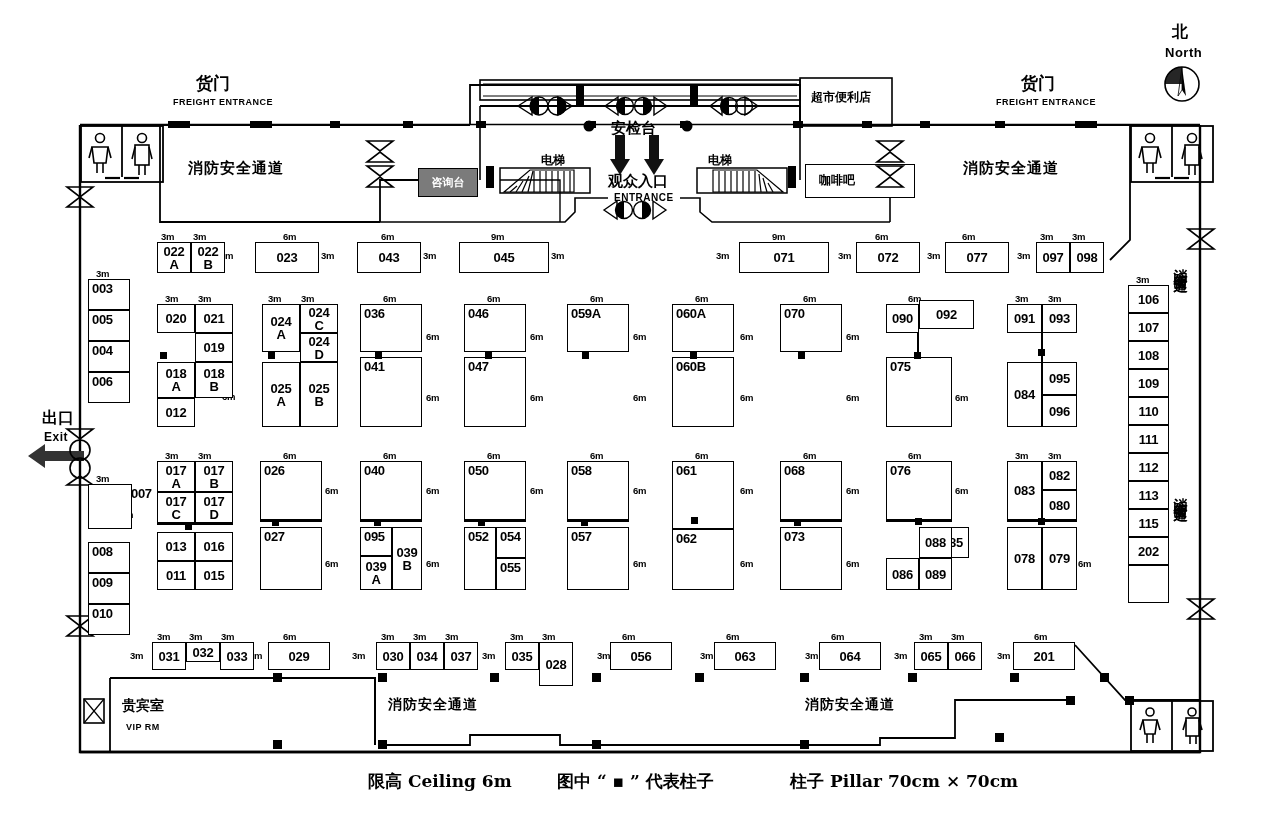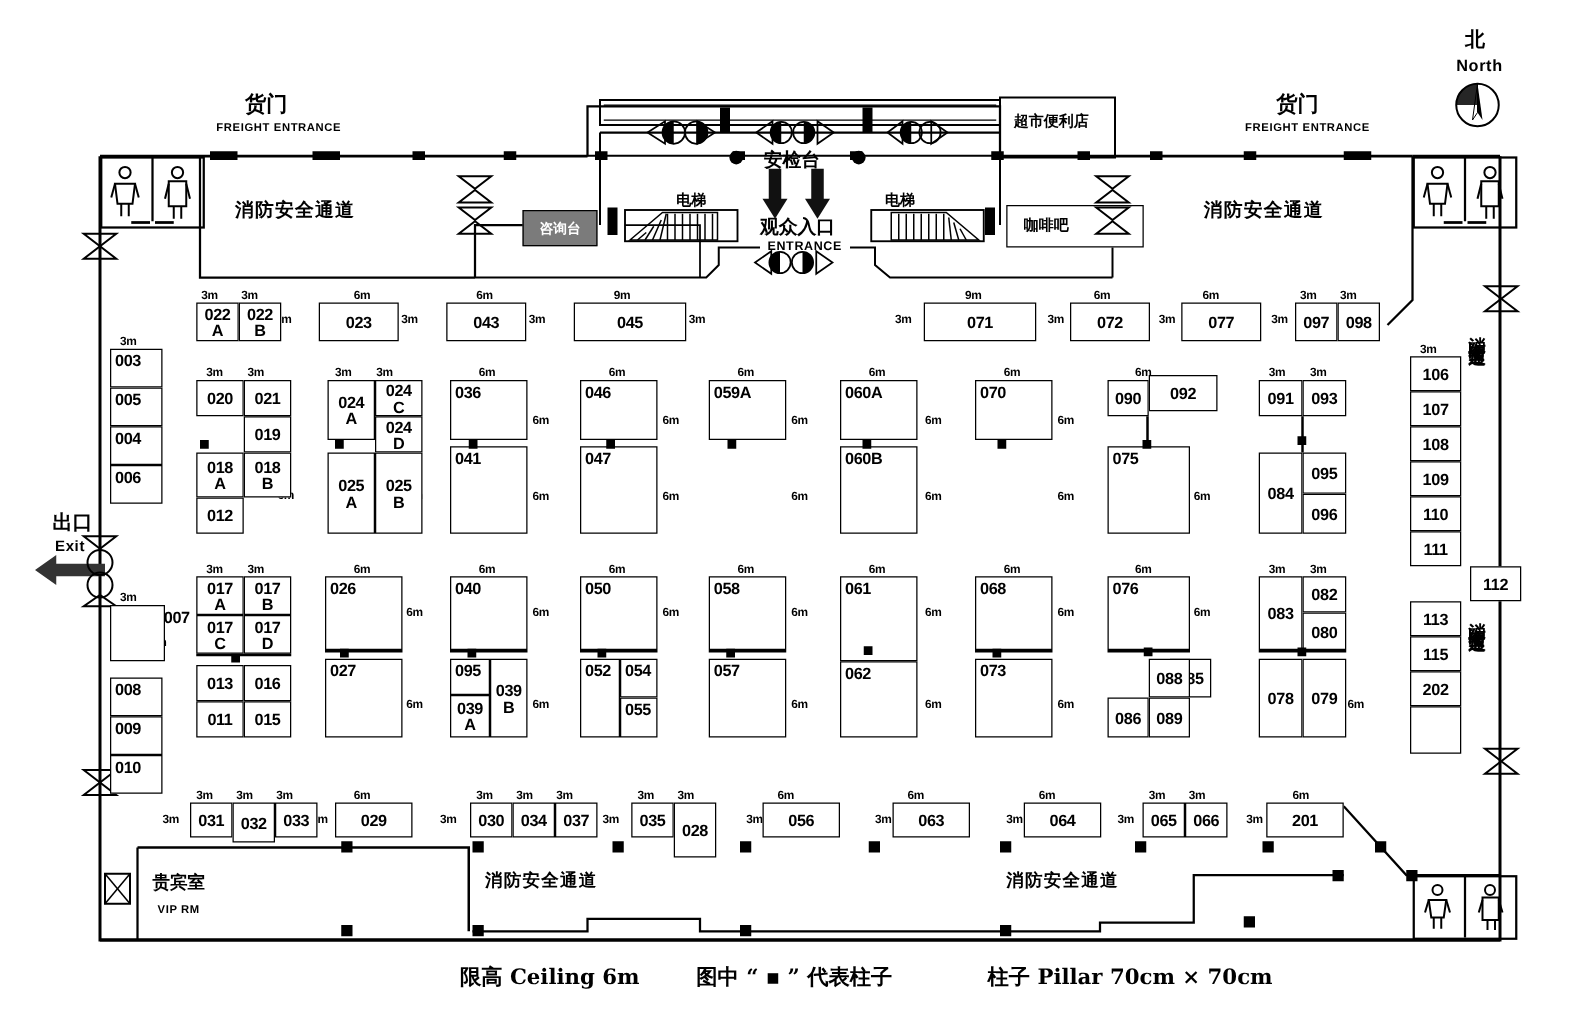--- a/index.html
+++ b/index.html
@@ -590,21 +590,21 @@
   <div class="wall" style="left:1041px;top:333px;width:2px;height:29px;"></div>
   <div class="pillar" style="left:1038px;top:349px;"></div>
 
   <div class="dim" style="left:1136px;top:274px;">3m</div>
   <div class="booth ctr" style="left:1128px;top:285px;width:41px;height:28px;">106</div>
   <div class="booth ctr" style="left:1128px;top:313px;width:41px;height:28px;">107</div>
   <div class="booth ctr" style="left:1128px;top:341px;width:41px;height:28px;">108</div>
   <div class="booth ctr" style="left:1128px;top:369px;width:41px;height:28px;">109</div>
   <div class="booth ctr" style="left:1128px;top:397px;width:41px;height:28px;">110</div>
   <div class="booth ctr" style="left:1128px;top:425px;width:41px;height:28px;">111</div>
-  <div class="booth ctr" style="left:1128px;top:453px;width:41px;height:28px;margin-left:48px;">112</div>
+  <div class="booth ctr" style="left:1128px;top:453px;width:41px;height:28px;">112</div>
   <div class="booth ctr" style="left:1128px;top:481px;width:41px;height:28px;">113</div>
   <div class="booth ctr" style="left:1128px;top:509px;width:41px;height:28px;">115</div>
   <div class="booth ctr" style="left:1128px;top:537px;width:41px;height:28px;">202</div>
   <div class="booth" style="left:1128px;top:565px;width:41px;height:38px;"></div>
 
   <div class="dim" style="left:165px;top:450px;">3m</div>
   <div class="dim" style="left:198px;top:450px;">3m</div>
   <div class="booth ctr" style="left:157px;top:461px;width:38px;height:31px;">
       <span class="t">017
 A</span>
@@ -725,21 +725,21 @@
   <div class="dim" style="left:249px;top:650px;">3m</div>
   <div class="dim" style="left:352px;top:650px;">3m</div>
   <div class="dim" style="left:482px;top:650px;">3m</div>
   <div class="dim" style="left:597px;top:650px;">3m</div>
   <div class="dim" style="left:700px;top:650px;">3m</div>
   <div class="dim" style="left:805px;top:650px;">3m</div>
   <div class="dim" style="left:894px;top:650px;">3m</div>
   <div class="dim" style="left:997px;top:650px;">3m</div>
 
   <div class="booth ctr" style="left:152px;top:642px;width:34px;height:28px;">031</div>
-  <div class="booth ctr" style="left:186px;top:642px;width:34px;height:32px;">032</div>
+  <div class="booth ctr" style="left:186px;top:642px;width:34px;height:20px;">032</div>
   <div class="booth ctr" style="left:220px;top:642px;width:34px;height:28px;">033</div>
   <div class="booth ctr" style="left:268px;top:642px;width:62px;height:28px;">029</div>
   <div class="booth ctr" style="left:376px;top:642px;width:34px;height:28px;">030</div>
   <div class="booth ctr" style="left:410px;top:642px;width:34px;height:28px;">034</div>
   <div class="booth ctr" style="left:444px;top:642px;width:34px;height:28px;">037</div>
   <div class="booth ctr" style="left:505px;top:642px;width:34px;height:28px;">035</div>
   <div class="booth ctr" style="left:539px;top:642px;width:34px;height:44px;">028</div>
   <div class="booth ctr" style="left:610px;top:642px;width:62px;height:28px;">056</div>
   <div class="booth ctr" style="left:714px;top:642px;width:62px;height:28px;">063</div>
   <div class="booth ctr" style="left:819px;top:642px;width:62px;height:28px;">064</div>

